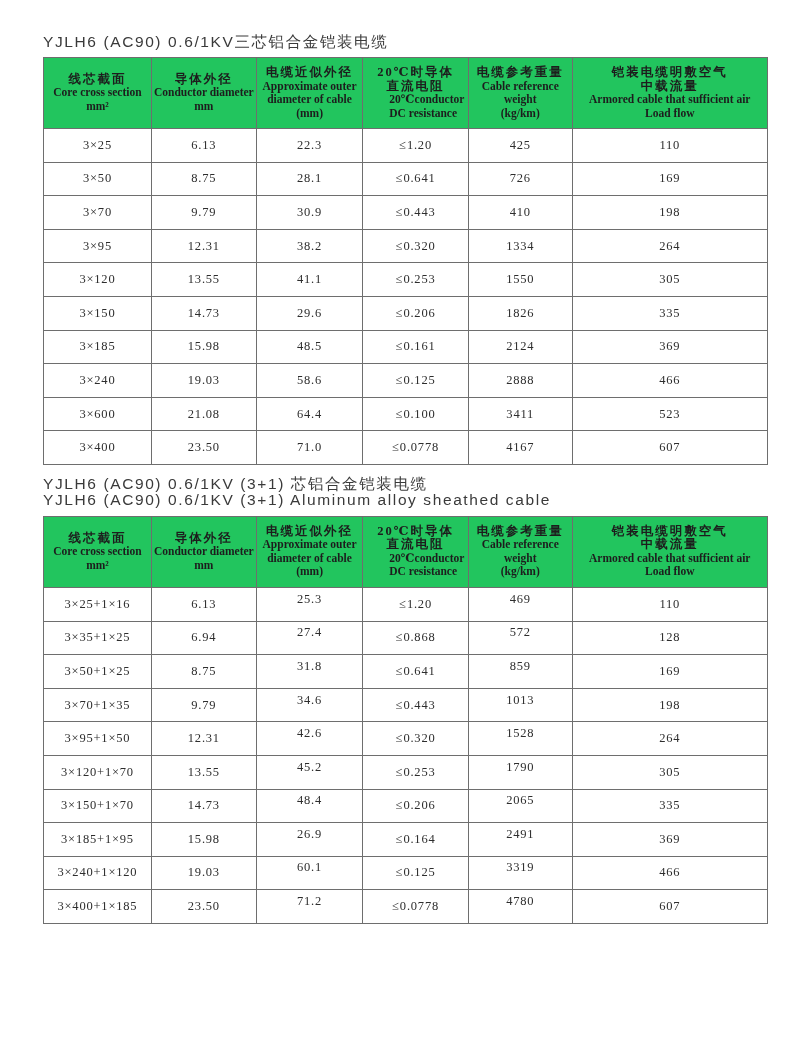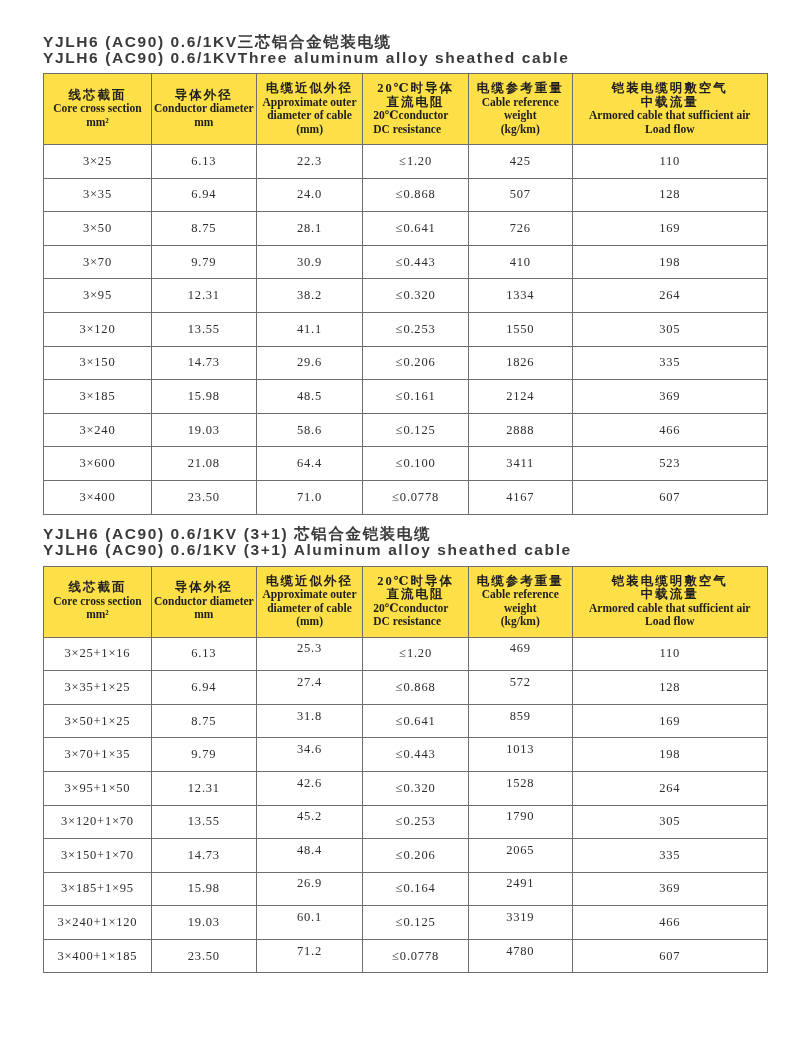--- a/index.html
+++ b/index.html
@@ -11,21 +11,20 @@
     width: 800px;
     height: 1048px;
     overflow: hidden;
     font-family: "Liberation Sans", sans-serif;
   }
   .page {
     padding: 34px 0 0 43px;
   }
   .title-block {
     margin: 0 0 7px 0;
-    font-weight: bold;
   }
   .title-block.second {
     margin-top: 11px;
     margin-bottom: 8px;
   }
   .title-line {
     font-size: 15.5px;
     line-height: 16px;
     letter-spacing: 1.6px;
     color: #3a3a3a;
@@ -40,41 +39,41 @@
   .spec-table col.c2 { width: 14.5%; }
   .spec-table col.c3 { width: 14.7%; }
   .spec-table col.c4 { width: 14.6%; }
   .spec-table col.c5 { width: 14.3%; }
   .spec-table col.c6 { width: 27.0%; }
   .spec-table th, .spec-table td {
     border: 1px solid #6e6e6e;
     font-family: "Liberation Serif", "DejaVu Serif", serif;
   }
   .spec-table th {
-    background: #fde047;
+    background: #22c55e;
     height: 66px;
     padding: 2px 1px;
     vertical-align: middle;
     color: #1d1d1d;
     font-weight: bold;
   }
   .ln {
     display: block;
     text-align: center;
     font-size: 11.5px;
     line-height: 13.5px;
     font-weight: bold;
   }
   .ln.zh {
     font-size: 12.5px;
     letter-spacing: 2px;
   }
   .spec-table th:nth-child(4) .ln.en {
     text-align: left;
-    padding-left: 9px;
+    padding-left: 25px;
   }
   .spec-table td {
     height: 32.6px;
     text-align: center;
     vertical-align: middle;
     font-size: 12.5px;
     letter-spacing: 0.8px;
     color: #2d2d2d;
     padding: 0;
   }
@@ -86,21 +85,20 @@
     top: -5px;
   }
 </style>
 </head>
 <body>
 
 <div class="page">
 
   <div class="title-block">
     <div class="title-line">YJLH6 (AC90) 0.6/1KV三芯铝合金铠装电缆</div>
-    <div class="title-line">YJLH6 (AC90) 0.6/1KVThree aluminum alloy sheathed cable</div>
   </div>
 
   <div>
       <table class="spec-table">
         <colgroup>
           <col class="c1">
           <col class="c2">
           <col class="c3">
           <col class="c4">
           <col class="c5">
@@ -146,28 +144,20 @@
         <tbody>
           <tr>
             <td><span class="cell-v">3×25</span></td>
             <td><span class="cell-v">6.13</span></td>
             <td><span class="cell-v">22.3</span></td>
             <td><span class="cell-v">≤1.20</span></td>
             <td><span class="cell-v">425</span></td>
             <td><span class="cell-v">110</span></td>
           </tr>
           <tr>
-            <td><span class="cell-v">3×35</span></td>
-            <td><span class="cell-v">6.94</span></td>
-            <td><span class="cell-v">24.0</span></td>
-            <td><span class="cell-v">≤0.868</span></td>
-            <td><span class="cell-v">507</span></td>
-            <td><span class="cell-v">128</span></td>
-          </tr>
-          <tr>
             <td><span class="cell-v">3×50</span></td>
             <td><span class="cell-v">8.75</span></td>
             <td><span class="cell-v">28.1</span></td>
             <td><span class="cell-v">≤0.641</span></td>
             <td><span class="cell-v">726</span></td>
             <td><span class="cell-v">169</span></td>
           </tr>
           <tr>
             <td><span class="cell-v">3×70</span></td>
             <td><span class="cell-v">9.79</span></td>

